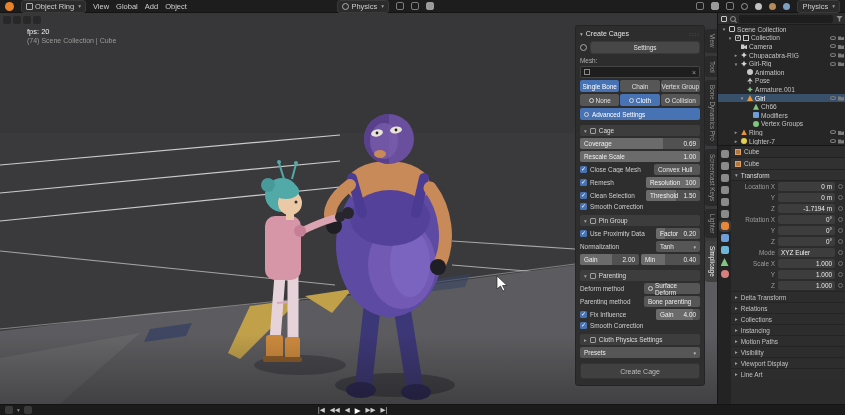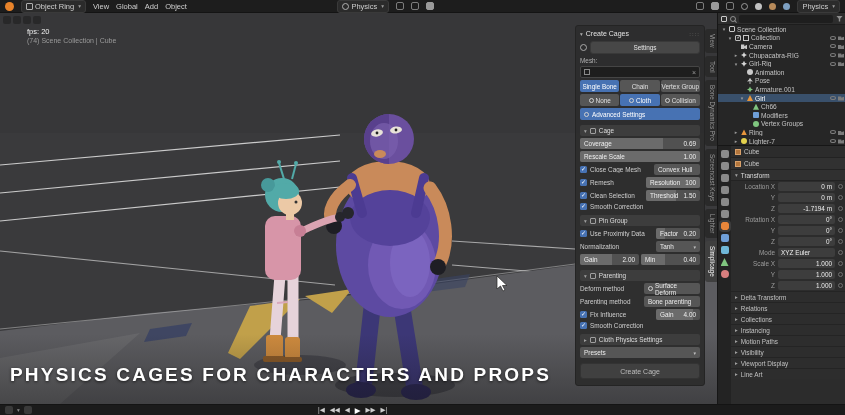--- a/index.html
+++ b/index.html
@@ -267,21 +267,20 @@
 
     <div class="vp-mini">
       <span></span>
       <span></span>
       <span></span>
       <span></span>
     </div>
     <div class="fps">fps: 20</div>
     <div class="collstat">(74) Scene Collection | Cube</div>
     <div class="vp-fade"></div>
-    <div class="caption">PHYSICS CAGES FOR CHARACTERS AND PROPS</div>
 
     
     <div class="npanel">
       <div class="p-hdr">
         <span>Create Cages</span>
         <span class="dragdots">::::</span>
       </div>
       <div class="settingsrow">
         <span class="gear"></span>
         <span class="tabbtn">Settings</span>

